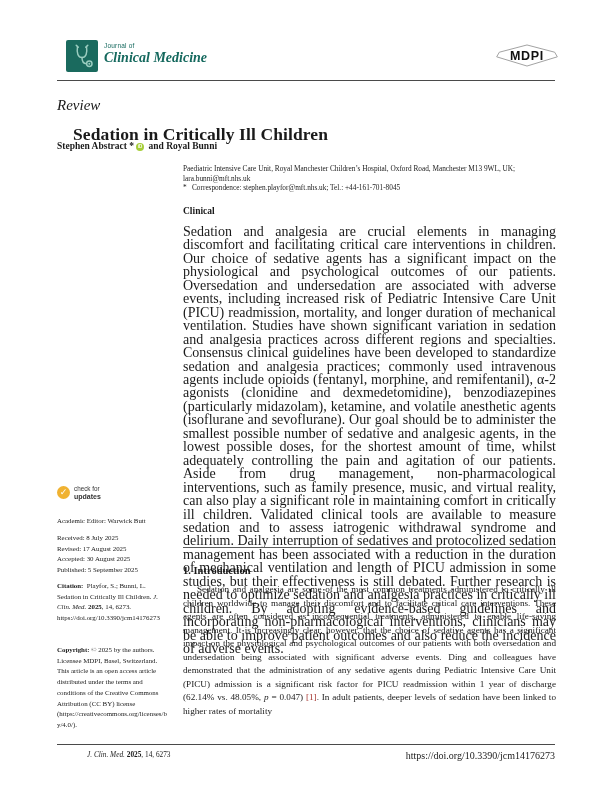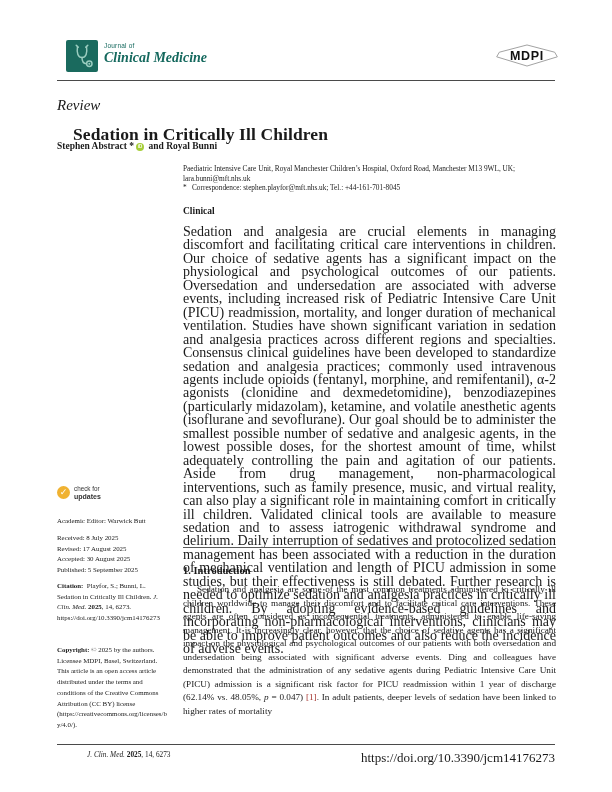--- a/index.html
+++ b/index.html
@@ -55,21 +55,21 @@
   .side-editor{top:516px;}
   .side-dates{top:533px;}
   .side-citation{top:581px;overflow-wrap:anywhere;white-space:pre-wrap;}
   .side-copyright{top:645px;overflow-wrap:anywhere;white-space:pre-wrap;}
   .side-label{font-weight:bold;}
   .it{font-style:italic;}
   .bd{font-weight:bold;}
 
   
   .footer-left{position:absolute;left:57px;top:750px;font-size:7.3px;white-space:pre-wrap;margin-left:30px;}
-  .footer-right{position:absolute;right:57px;top:750px;font-size:13px;}
+  .footer-right{position:absolute;right:57px;top:750px;font-size:10px;}
 </style>
 </head>
 <body>
 
 <div class="page">
 
   <div class="logo-box">
     <span>
       <svg width="32" height="32" viewBox="0 0 32 32">
         <g fill="none" stroke="#9BCDC0" stroke-width="1.5" stroke-linecap="round">

